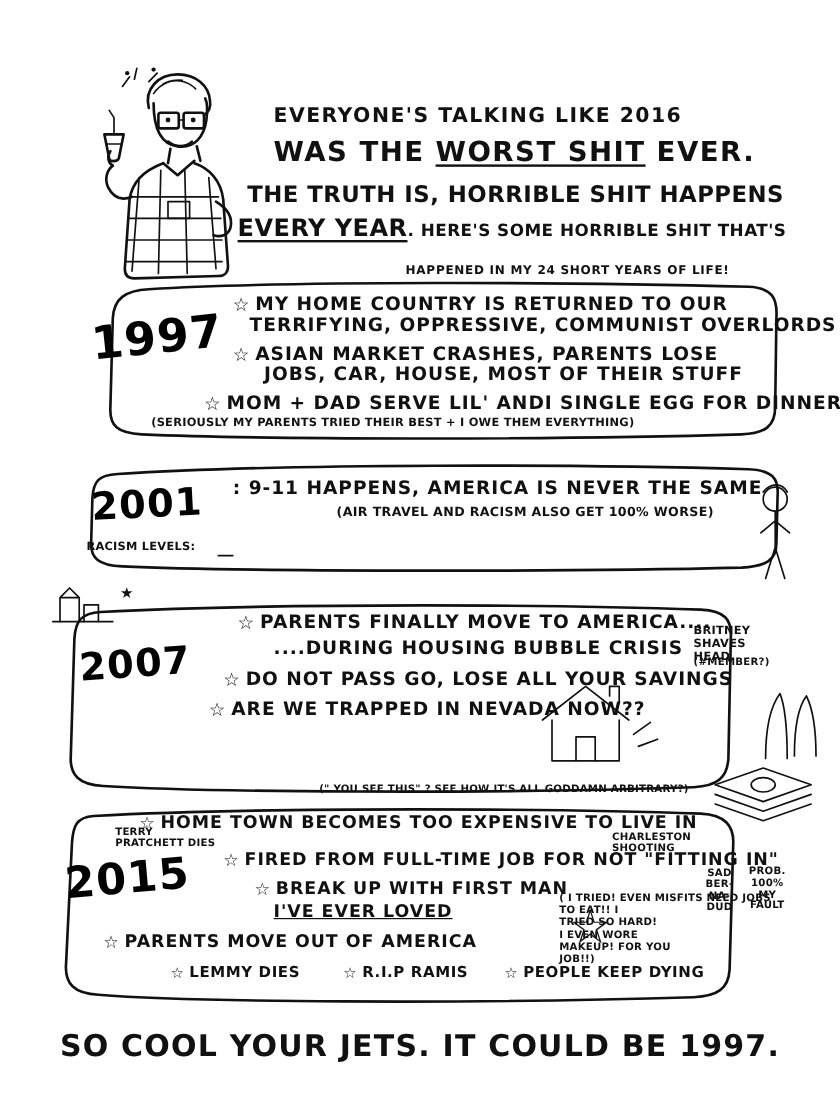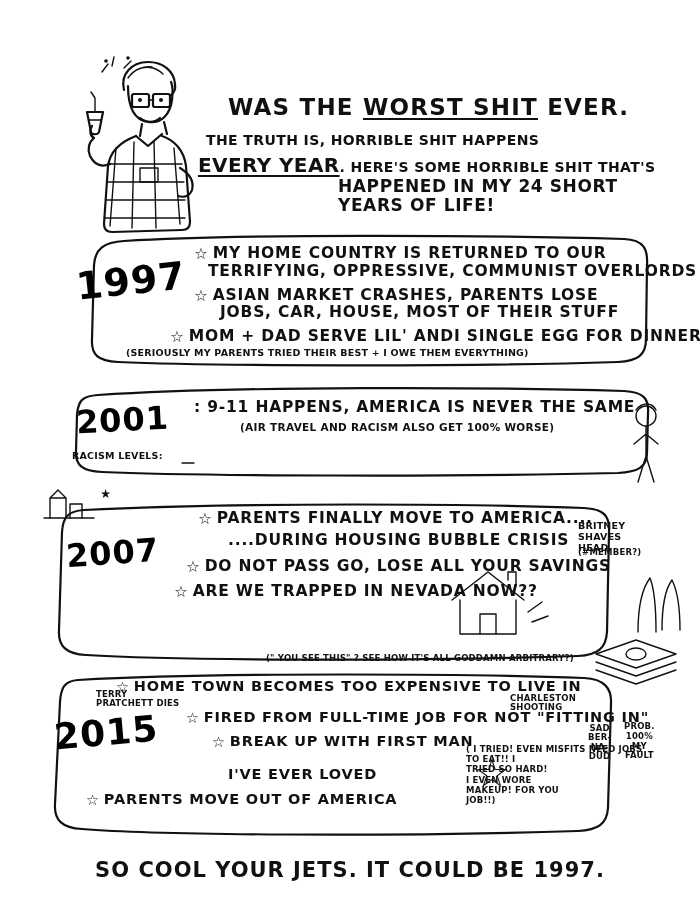--- a/index.html
+++ b/index.html
@@ -45,37 +45,37 @@
     font-size: 23px;
     letter-spacing: 1.2px;
     margin-top: 6px;
   }
   .ul {
     text-decoration: underline;
     text-decoration-thickness: 2px;
     text-underline-offset: 3px;
   }
   #intro .big {
-    font-size: 14px;
+    font-size: 19px;
     letter-spacing: 0.4px;
     margin-top: 12px;
     font-weight: 800;
     margin-left: -22px;
   }
   #intro .big2 {
     font-size: 21px;
     letter-spacing: 0.4px;
     margin-top: 4px;
     font-weight: 800;
     margin-left: -30px;
   }
   #intro .small2 {
-    font-size: 17px;
+    font-size: 10px;
     letter-spacing: 0.6px;
-    margin-top: 0;
+    margin-top: 18px;
     margin-left: 110px;
   }
   .inline-b {
     font-weight: 800;
     font-size: 20px;
   }
 
   
   .yearbox {
     position: absolute;
@@ -98,38 +98,38 @@
   }
   .line {
     white-space: nowrap;
     display: block;
   }
 
   
   .t16 { font-size: 15.5px; letter-spacing: 0.8px; }
   .t15 { font-size: 14.5px; letter-spacing: 0.8px; }
   .t13 { font-size: 12.5px; letter-spacing: 0.5px; }
-  .t11 { font-size: 10.5px; letter-spacing: 0.3px; }
+  .t11 { font-size: 10.5px; letter-spacing: 0.3px; text-align: center; }
   .t10 { font-size: 9.5px;  letter-spacing: 0.2px; }
   .t9  { font-size: 8.5px;  letter-spacing: 0.2px; }
 
   .star {
     display: inline-block;
     transform: translateY(1px);
     margin-right: 4px;
   }
 
   
   #footer {
     position: absolute;
     left: 0;
     right: 0;
     top: 858px;
     text-align: center;
-    font-size: 21px;
+    font-size: 25px;
     font-weight: 800;
     letter-spacing: 1px;
   }
 
   
   .note {
     position: absolute;
     font-weight: 700;
     text-transform: uppercase;
   }
@@ -189,20 +189,21 @@
     <path class="stroke" d="M47 84 l4 20 c0 3 7 3 8 0 l4 -20 z"></path>
     <path class="stroke-thin" d="M49 92 h12"></path>
     <path class="stroke-thin" d="M55 84 l0 -14 M55 70 l-4 -6"></path>
 
     <path class="stroke" d="M140 140 c10 6 14 14 12 22 c-2 6 -8 8 -14 6"></path>
 
     <path class="stroke-thin" d="M100 140 h18 v14 h-18 z"></path>
   </svg>
 
   <div id="intro">
+    <div class="hand l1">EVERYONE'S TALKING LIKE 2016</div>
     <div class="hand l2">
       <span>WAS THE</span>
       <span class="ul">WORST SHIT</span>
       <span>EVER.</span>
     </div>
     <div class="hand big">THE TRUTH IS, HORRIBLE SHIT HAPPENS</div>
     <div class="hand big2">
       <span class="ul inline-b">EVERY YEAR</span><span class="inline-b" style="font-size:14px;">. HERE'S SOME HORRIBLE SHIT THAT'S</span>
     </div>
     <div class="hand small2">HAPPENED IN MY 24 SHORT YEARS OF LIFE!</div>
@@ -294,22 +295,23 @@
 
   <div class="yearbox" style="left:46px; top:668px; width:576px; height:172px;">
     <svg class="frame" width="576" height="172" viewBox="0 0 576 172">
       <path class="stroke" d="M32 12 C180 4 430 6 538 10 C558 11 566 20 565 36 L562 140 C561 156 552 162 532 163 C340 169 110 167 36 161 C16 160 8 152 9 136 L14 34 C15 20 18 13 32 12 Z"></path>
     </svg>
     <div class="yearlabel" style="left:8px; top:44px; font-size:36px; transform:rotate(-5deg);">2015</div>
     <div class="lines" style="left:40px; top:10px;">
       <span class="hand t15 line" style="margin-left:30px;"><span class="star">☆</span><span>HOME TOWN BECOMES TOO EXPENSIVE TO LIVE IN</span></span>
       <span class="hand t15 line" style="margin-left:100px; margin-top:14px;"><span class="star">☆</span><span>FIRED FROM FULL-TIME JOB FOR NOT "FITTING IN"</span></span>
       <span class="hand t15 line" style="margin-left:126px; margin-top:8px;"><span class="star">☆</span><span>BREAK UP WITH FIRST MAN</span></span>
-      <span class="hand t15 line" style="margin-left:142px; margin-top:16px;">I'VE EVER LOVED</span>
+      <span class="hand t15 line" style="margin-left:142px; margin-top:2px;text-decoration:underline;">I'VE EVER LOVED</span>
       <span class="hand t15 line" style="margin-top:8px;"><span class="star">☆</span><span>PARENTS MOVE OUT OF AMERICA</span></span>
+      <span class="hand t13 line" style="margin-left:56px; margin-top:10px;"><span class="star">☆</span><span>LEMMY DIES</span><span style="margin-left:36px;"><span class="star">☆</span><span>R.I.P RAMIS</span></span><span style="margin-left:30px;"><span class="star">☆</span><span>PEOPLE KEEP DYING</span></span></span>
     </div>
 
     <div class="hand" style="position:absolute; left:428px; top:82px; font-size:40px;">☆</div>
   </div>
 
   <div class="note hand t9" style="left:96px; top:690px; white-space:pre-line; line-height:1.1;">TERRY
 PRATCHETT DIES</div>
   <div class="note hand t9" style="left:510px; top:694px; white-space:pre-line; line-height:1.1;">CHARLESTON
 SHOOTING</div>
   <div class="note hand t9" style="left:466px; top:744px; white-space:pre-line; line-height:1.2;">( I TRIED! EVEN MISFITS NEED JOBS

